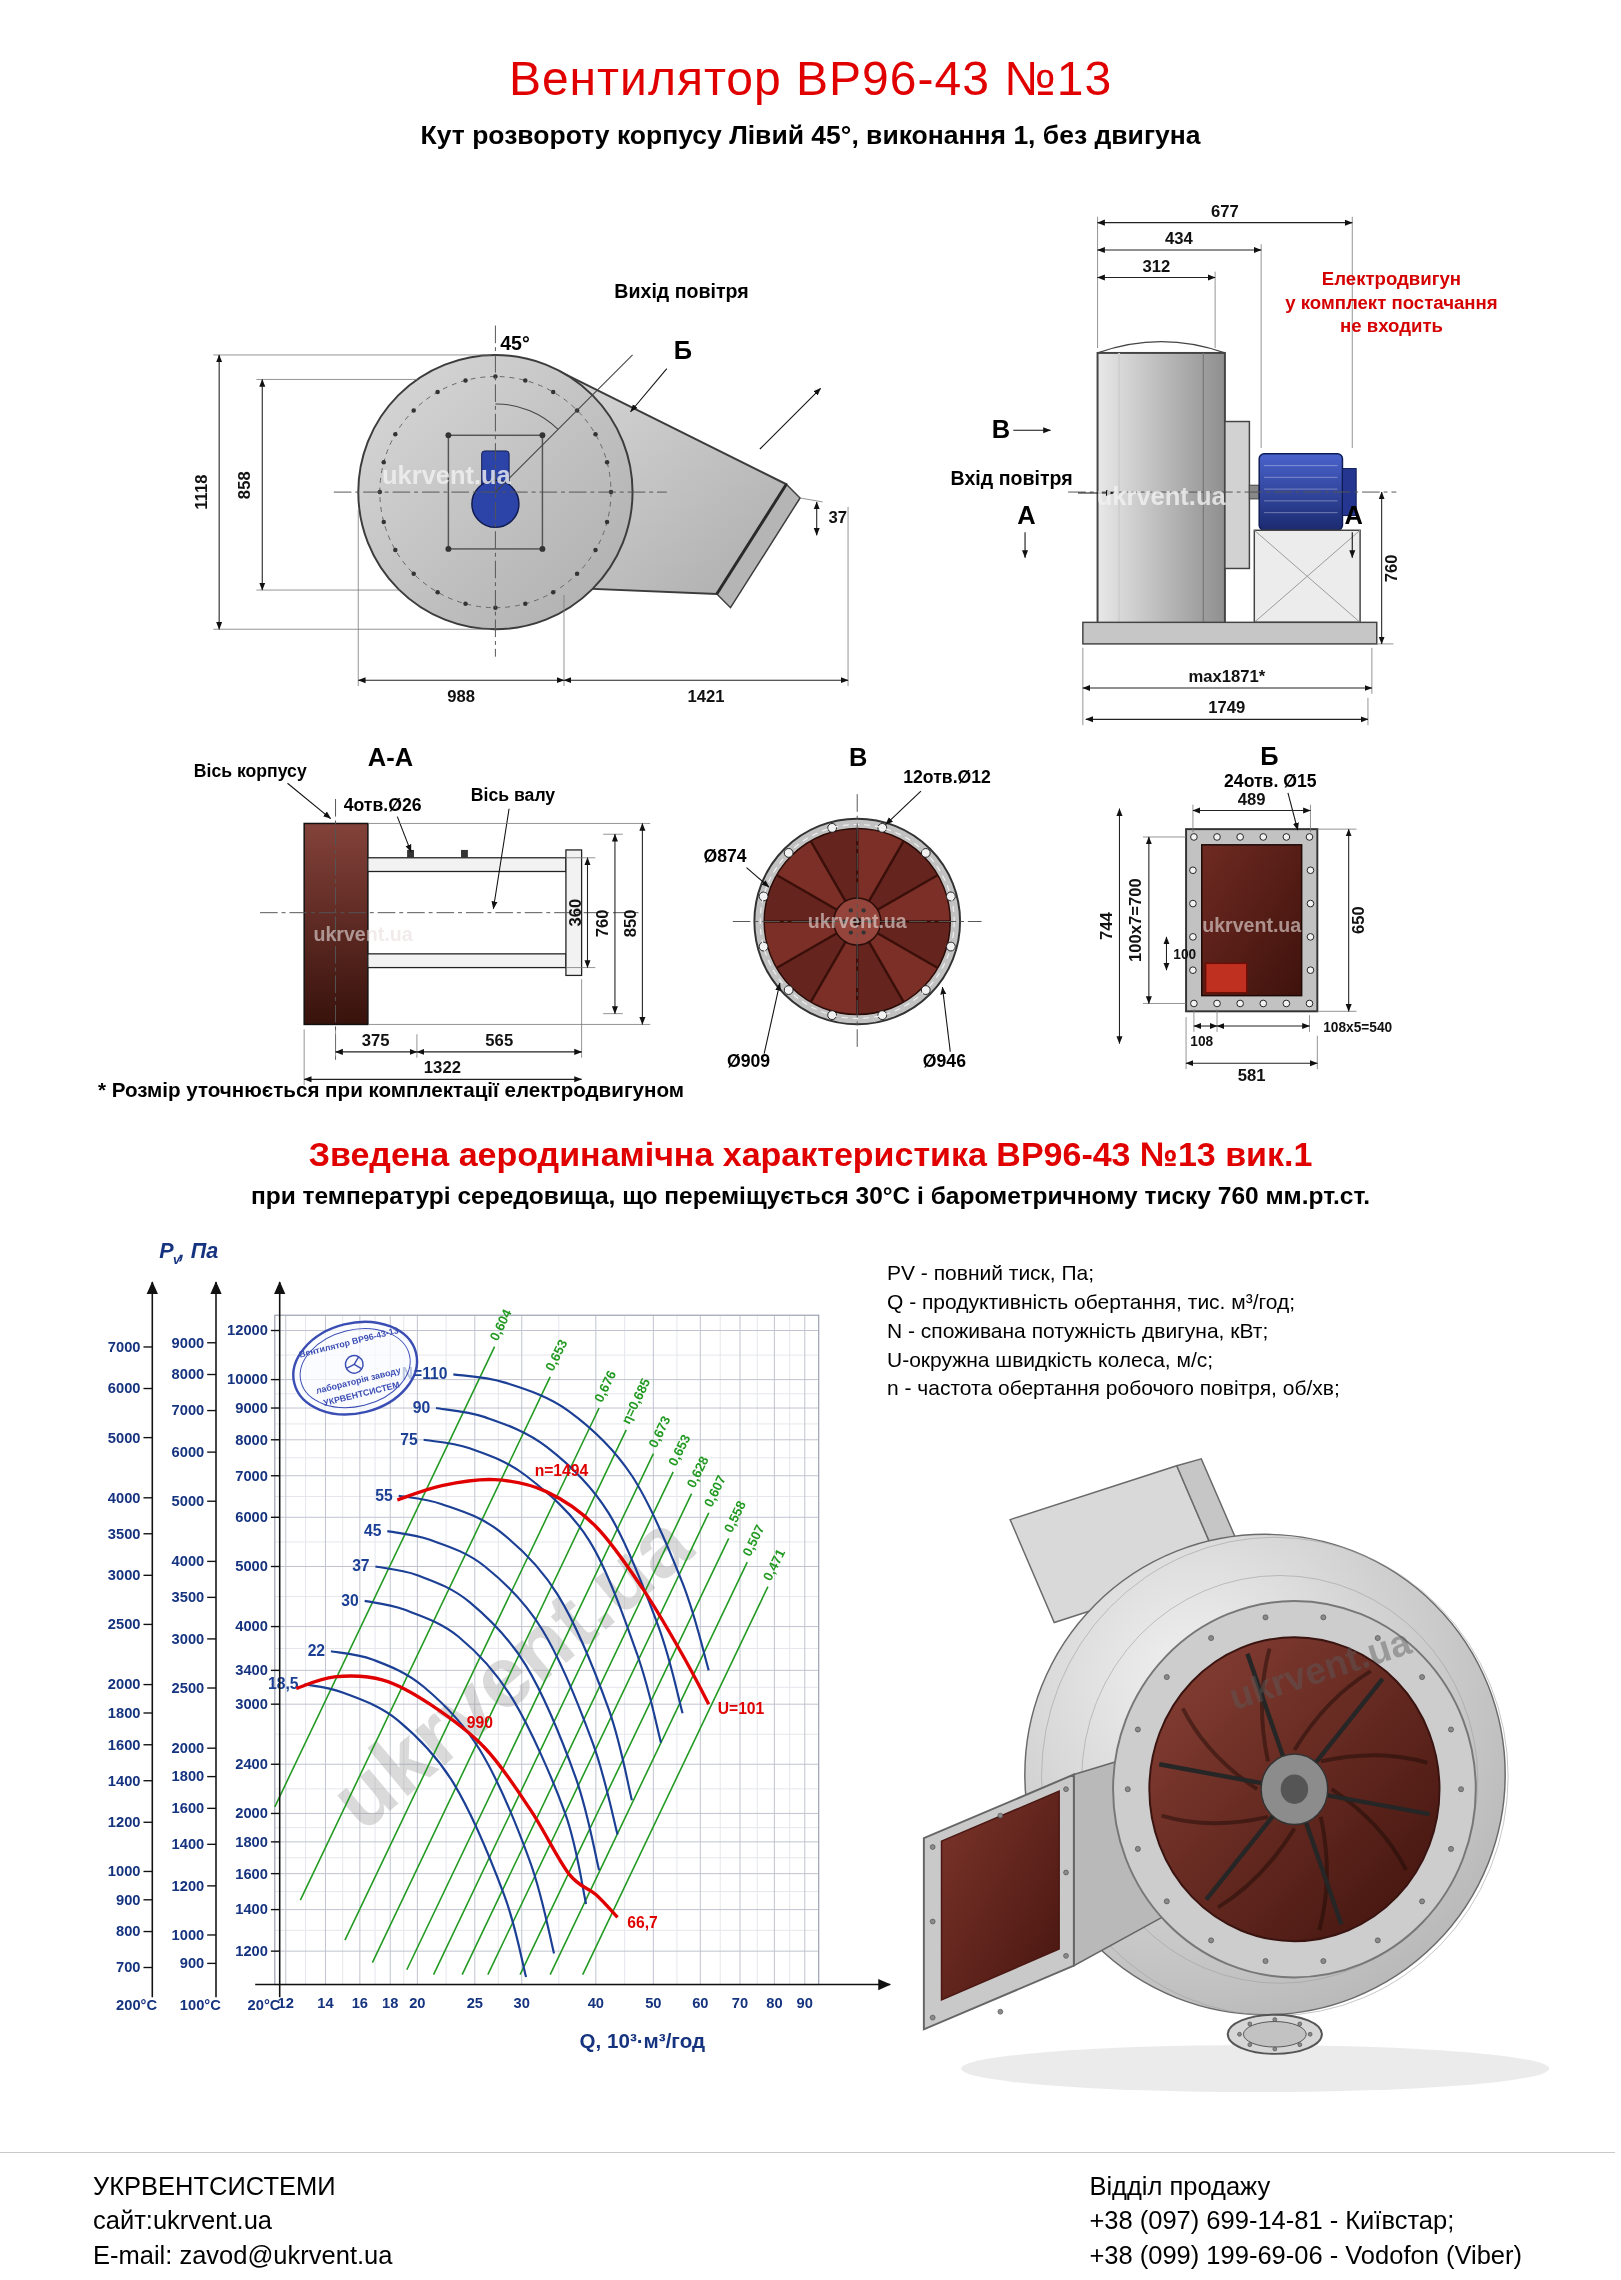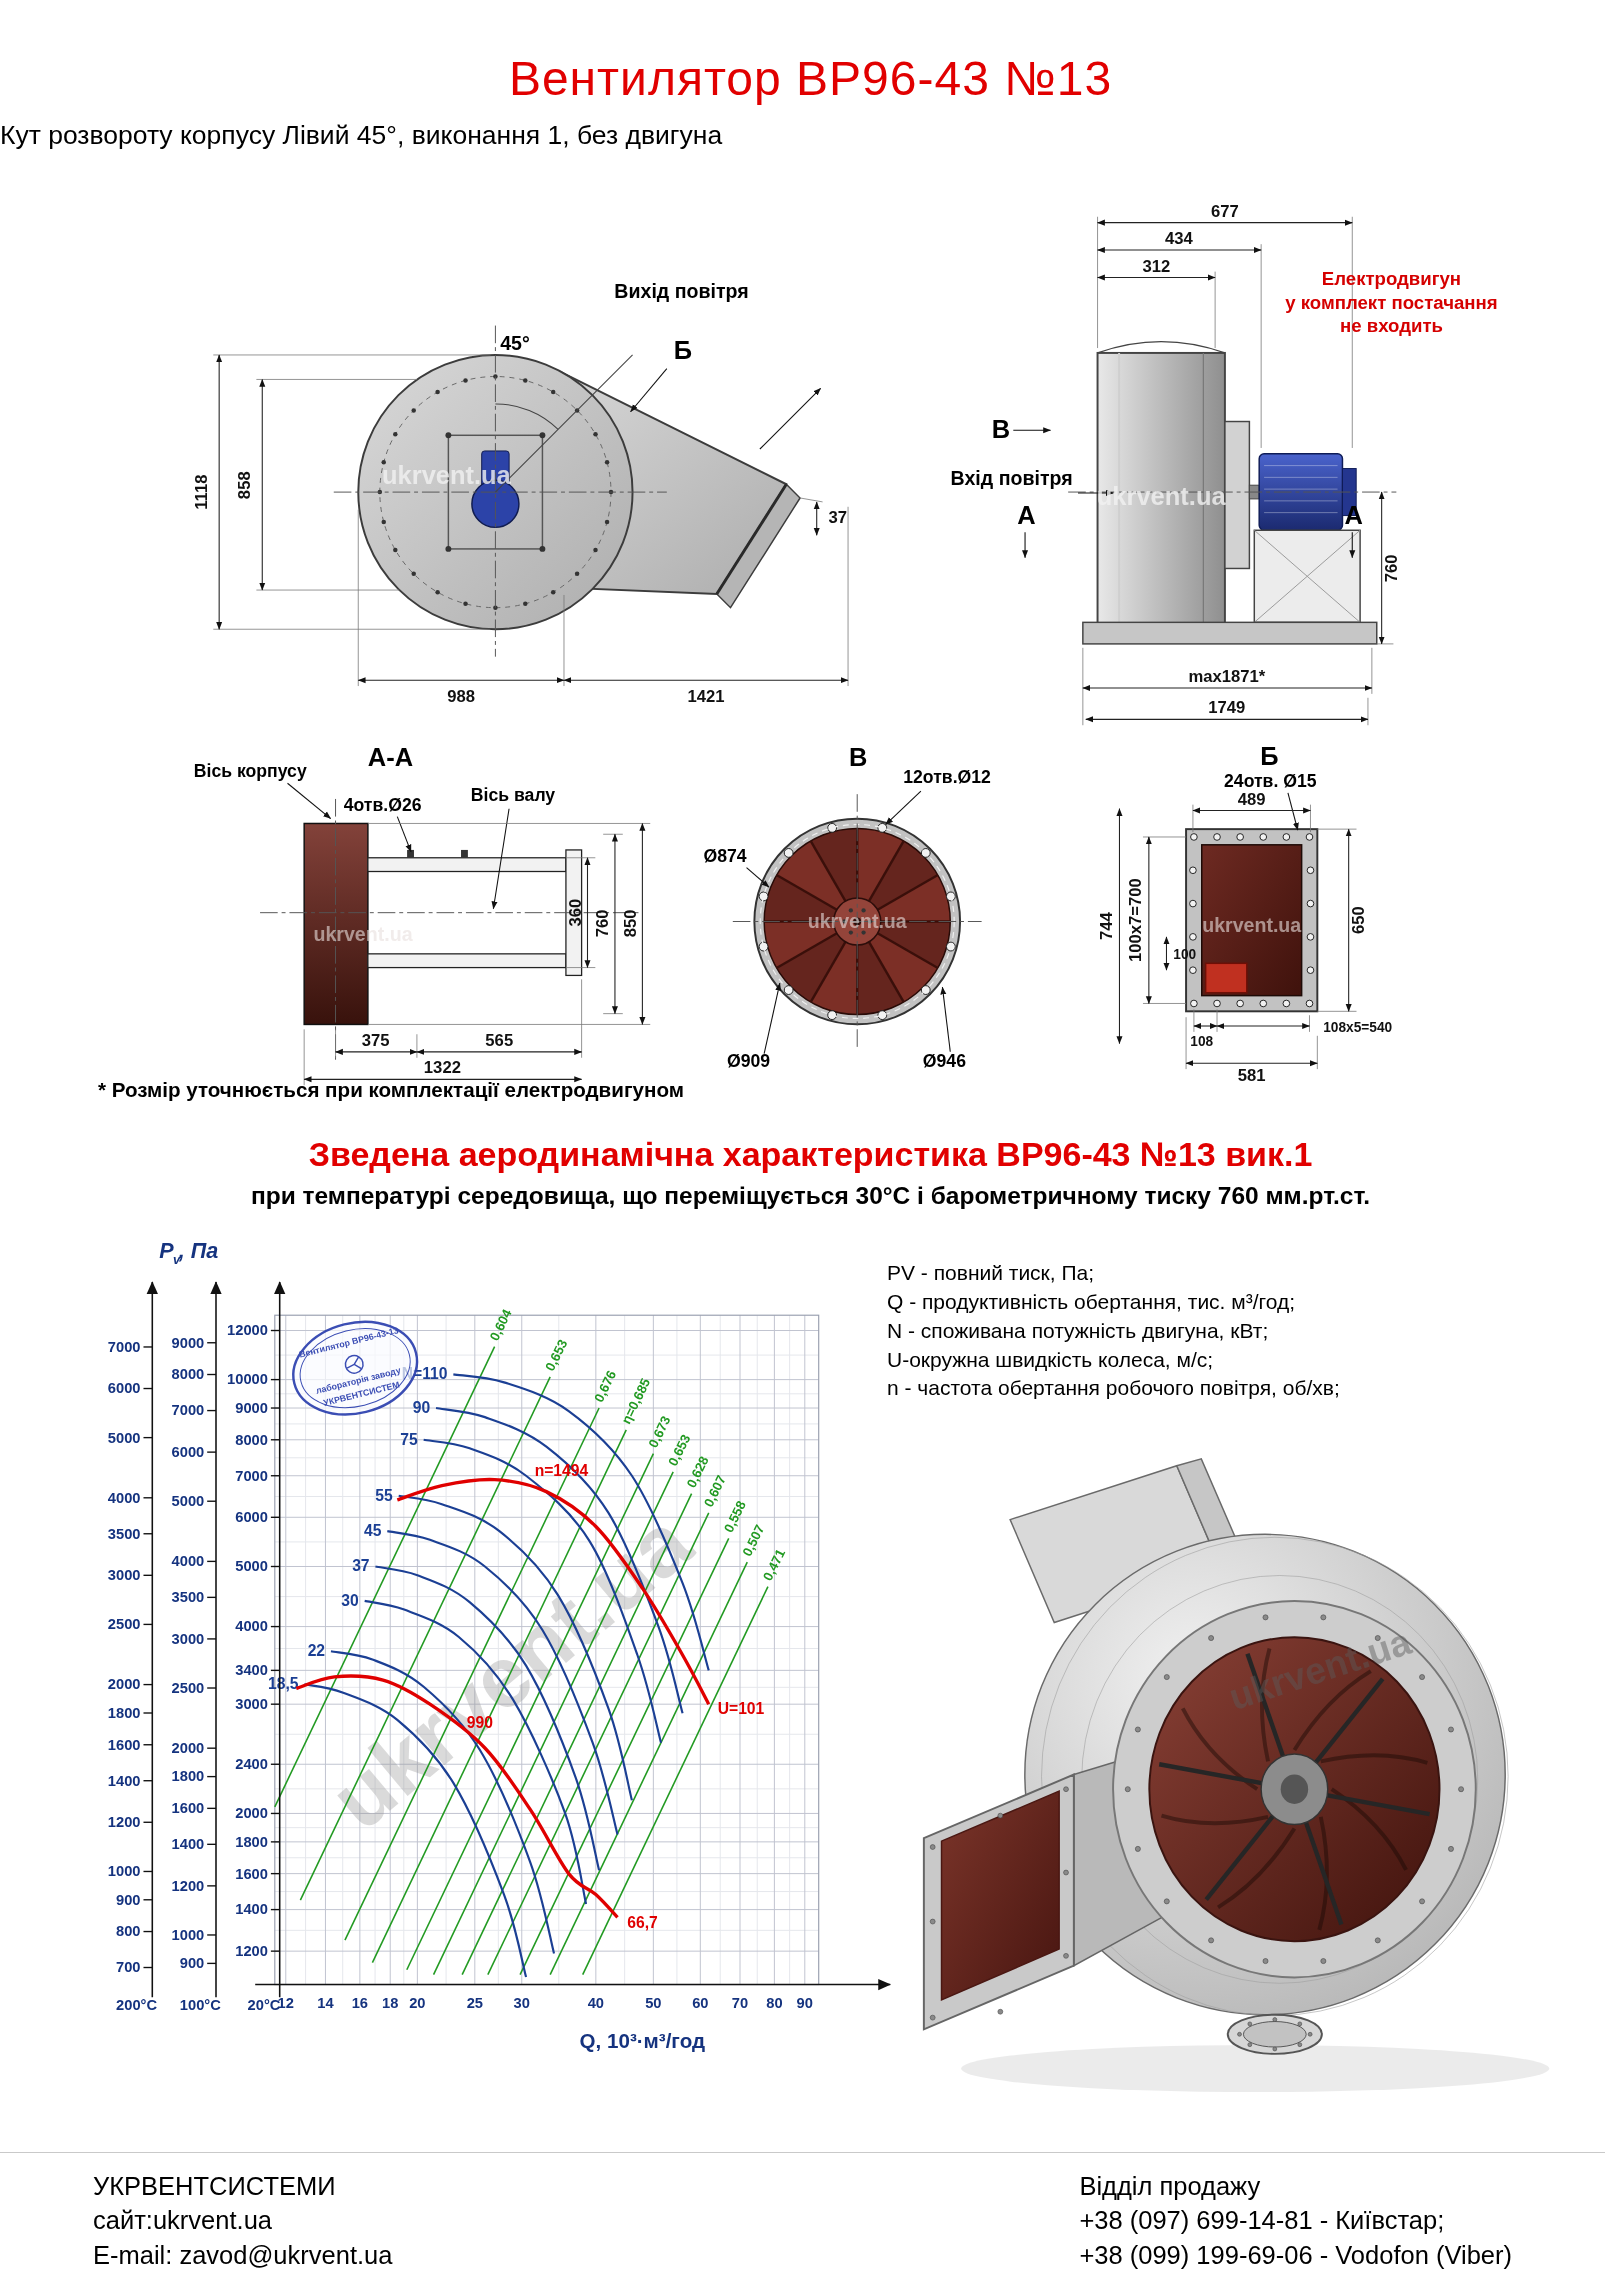--- a/index.html
+++ b/index.html
@@ -1,26 +1,26 @@
 <!DOCTYPE html>
 <html><head>
 <meta charset="utf-8">
 <style>
   *{box-sizing:border-box}
   body{margin:0;background:#888;font-family:"Liberation Sans",sans-serif;color:#000}
   .page{position:relative;width:1621px;height:2281px;background:#fff;overflow:hidden;margin:0 auto}
   .abs{position:absolute}
   .title{position:absolute;top:51px;left:0;width:100%;text-align:center;font-weight:normal;color:#e10000;font-size:48px;letter-spacing:1px}
-  .subtitle{position:absolute;top:120px;left:0;width:100%;text-align:left;font-weight:normal;font-size:26.5px}
+  .subtitle{position:absolute;top:120px;left:0;width:100%;text-align:center;font-weight:bold;font-size:26.5px}
   .footnote{position:absolute;left:98px;top:1078px;font-size:20.6px;font-weight:bold}
   .heading2{position:absolute;top:1135px;left:0;width:100%;text-align:center;color:#e10000;font-size:34px;font-weight:bold}
   .subheading2{position:absolute;top:1182px;left:0;width:100%;text-align:center;font-size:24.5px;font-weight:bold}
   .legend{position:absolute;left:887px;top:1256px;width:686px}
   .defs-line{font-size:21px;margin:4.9px 0}
-  .footer{position:absolute;left:0;right:16px;top:2152px;padding:15.7px 93px 0;display:flex;justify-content:space-between;font-size:25.5px;border-top:1px solid #c9c9c9}
+  .footer{position:absolute;left:0;right:6px;top:2152px;padding:15.7px 93px 0;display:flex;justify-content:space-between;font-size:25.5px;border-top:1px solid #c9c9c9}
   .footer-right{text-align:left}
   .footer div{line-height:1.35}
 
   svg text{font-family:"Liberation Sans",sans-serif}
   .dim-t{font-size:17px;font-weight:600;fill:#111}
   .dim-sm{font-size:14px;font-weight:600;fill:#111}
   .dim-line{stroke:#222;stroke-width:1.1;fill:none}
   .ext{stroke:#777;stroke-width:0.8}
   .cl{stroke:#555;stroke-width:1;fill:none;stroke-dasharray:18 4 4 4}
   .thin{stroke:#444;stroke-width:1.1;fill:none}

